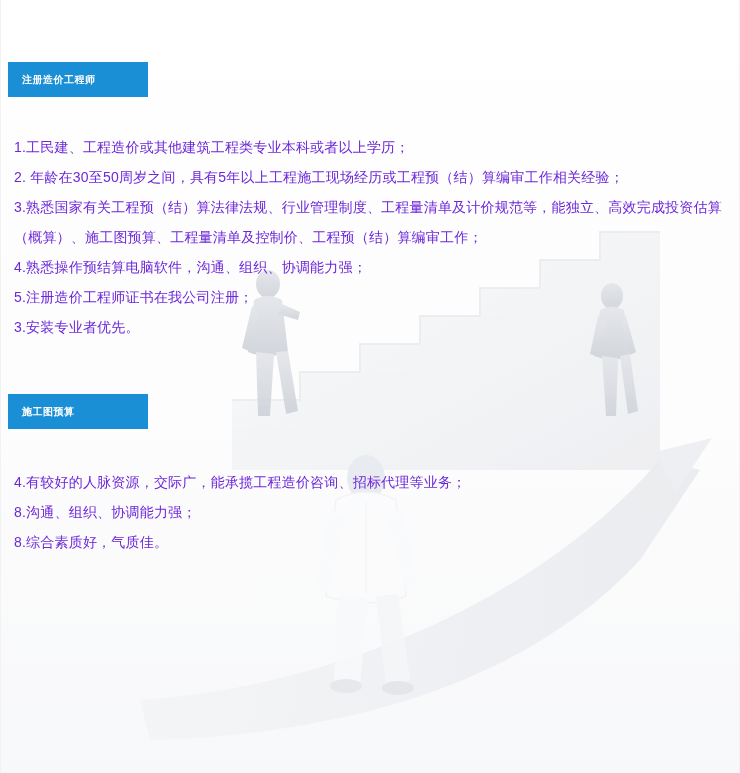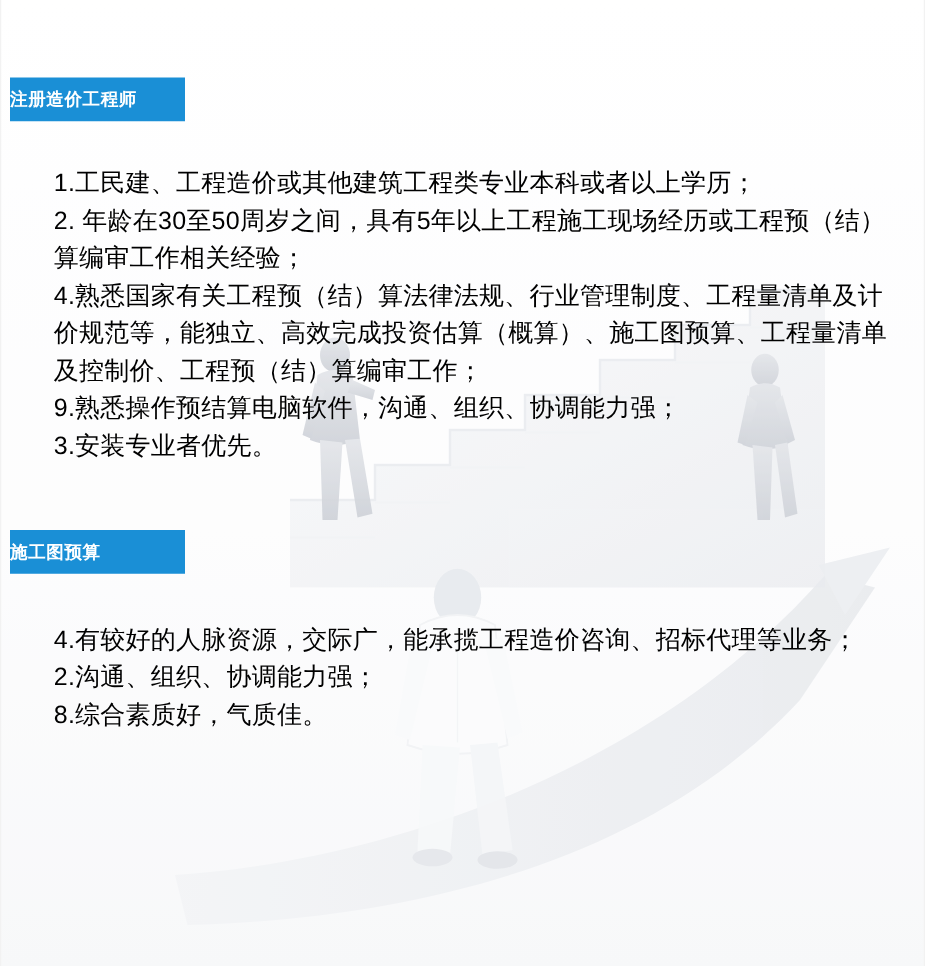--- a/index.html
+++ b/index.html
@@ -43,22 +43,23 @@
   
   .section-head {
     position: relative;
     display: block;
     box-sizing: border-box;
     width: 140px;
     height: 35px;
     line-height: 35px;
     background: #1a8fd6;
     color: #ffffff;
-    font-size: 14px;
+    font-size: 10px;
     font-weight: bold;
+    padding-left: 14px;
     letter-spacing: 0.5px;
   }
   .head-1 {
     margin: 62px 0 0 8px;
   }
   .head-2 {
     margin: 0 0 0 8px;
   }
 
   
@@ -69,26 +70,25 @@
   }
   .block-1 {
     margin: 35px 0 0 14px;
     width: 712px;
   }
   .block-2 {
     margin: 38px 0 0 14px;
     width: 700px;
   }
   .req-list li {
-    font-size: 20px;
+    font-size: 14px;
     line-height: 30px;
-    color: #000000;
+    color: #6d28d9;
     letter-spacing: 0.2px;
     white-space: normal;
-    margin-left: 29px;
   }
   .spacer-before-head2 {
     height: 52px;
   }
   .spacer-after-block2 {
     height: 240px;
   }
 
   
   .edge {
@@ -187,32 +187,33 @@
     <rect x="0" y="0" width="740" height="773" fill="#ffffff" opacity="0.30"></rect>
   </svg>
 
   <div class="content">
 
     <div class="section-head head-1">注册造价工程师</div>
 
     <ul class="req-list block-1">
       <li>1.工民建、工程造价或其他建筑工程类专业本科或者以上学历；</li>
       <li>2. 年龄在30至50周岁之间，具有5年以上工程施工现场经历或工程预（结）算编审工作相关经验；</li>
-      <li>4.熟悉国家有关工程预（结）算法律法规、行业管理制度、工程量清单及计价规范等，能独立、高效完成投资估算（概算）、施工图预算、工程量清单及控制价、工程预（结）算编审工作；</li>
-      <li>9.熟悉操作预结算电脑软件，沟通、组织、协调能力强；</li>
+      <li>3.熟悉国家有关工程预（结）算法律法规、行业管理制度、工程量清单及计价规范等，能独立、高效完成投资估算（概算）、施工图预算、工程量清单及控制价、工程预（结）算编审工作；</li>
+      <li>4.熟悉操作预结算电脑软件，沟通、组织、协调能力强；</li>
+      <li>5.注册造价工程师证书在我公司注册；</li>
       <li>3.安装专业者优先。</li>
     </ul>
 
     <div class="spacer-before-head2"></div>
 
     <div class="section-head head-2">施工图预算</div>
 
     <ul class="req-list block-2">
       <li>4.有较好的人脉资源，交际广，能承揽工程造价咨询、招标代理等业务；</li>
-      <li>2.沟通、组织、协调能力强；</li>
+      <li>8.沟通、组织、协调能力强；</li>
       <li>8.综合素质好，气质佳。</li>
     </ul>
 
     <div class="spacer-after-block2"></div>
   </div>
 
   <div class="edge edge-left"></div>
   <div class="edge edge-right"></div>
 </div>
 

